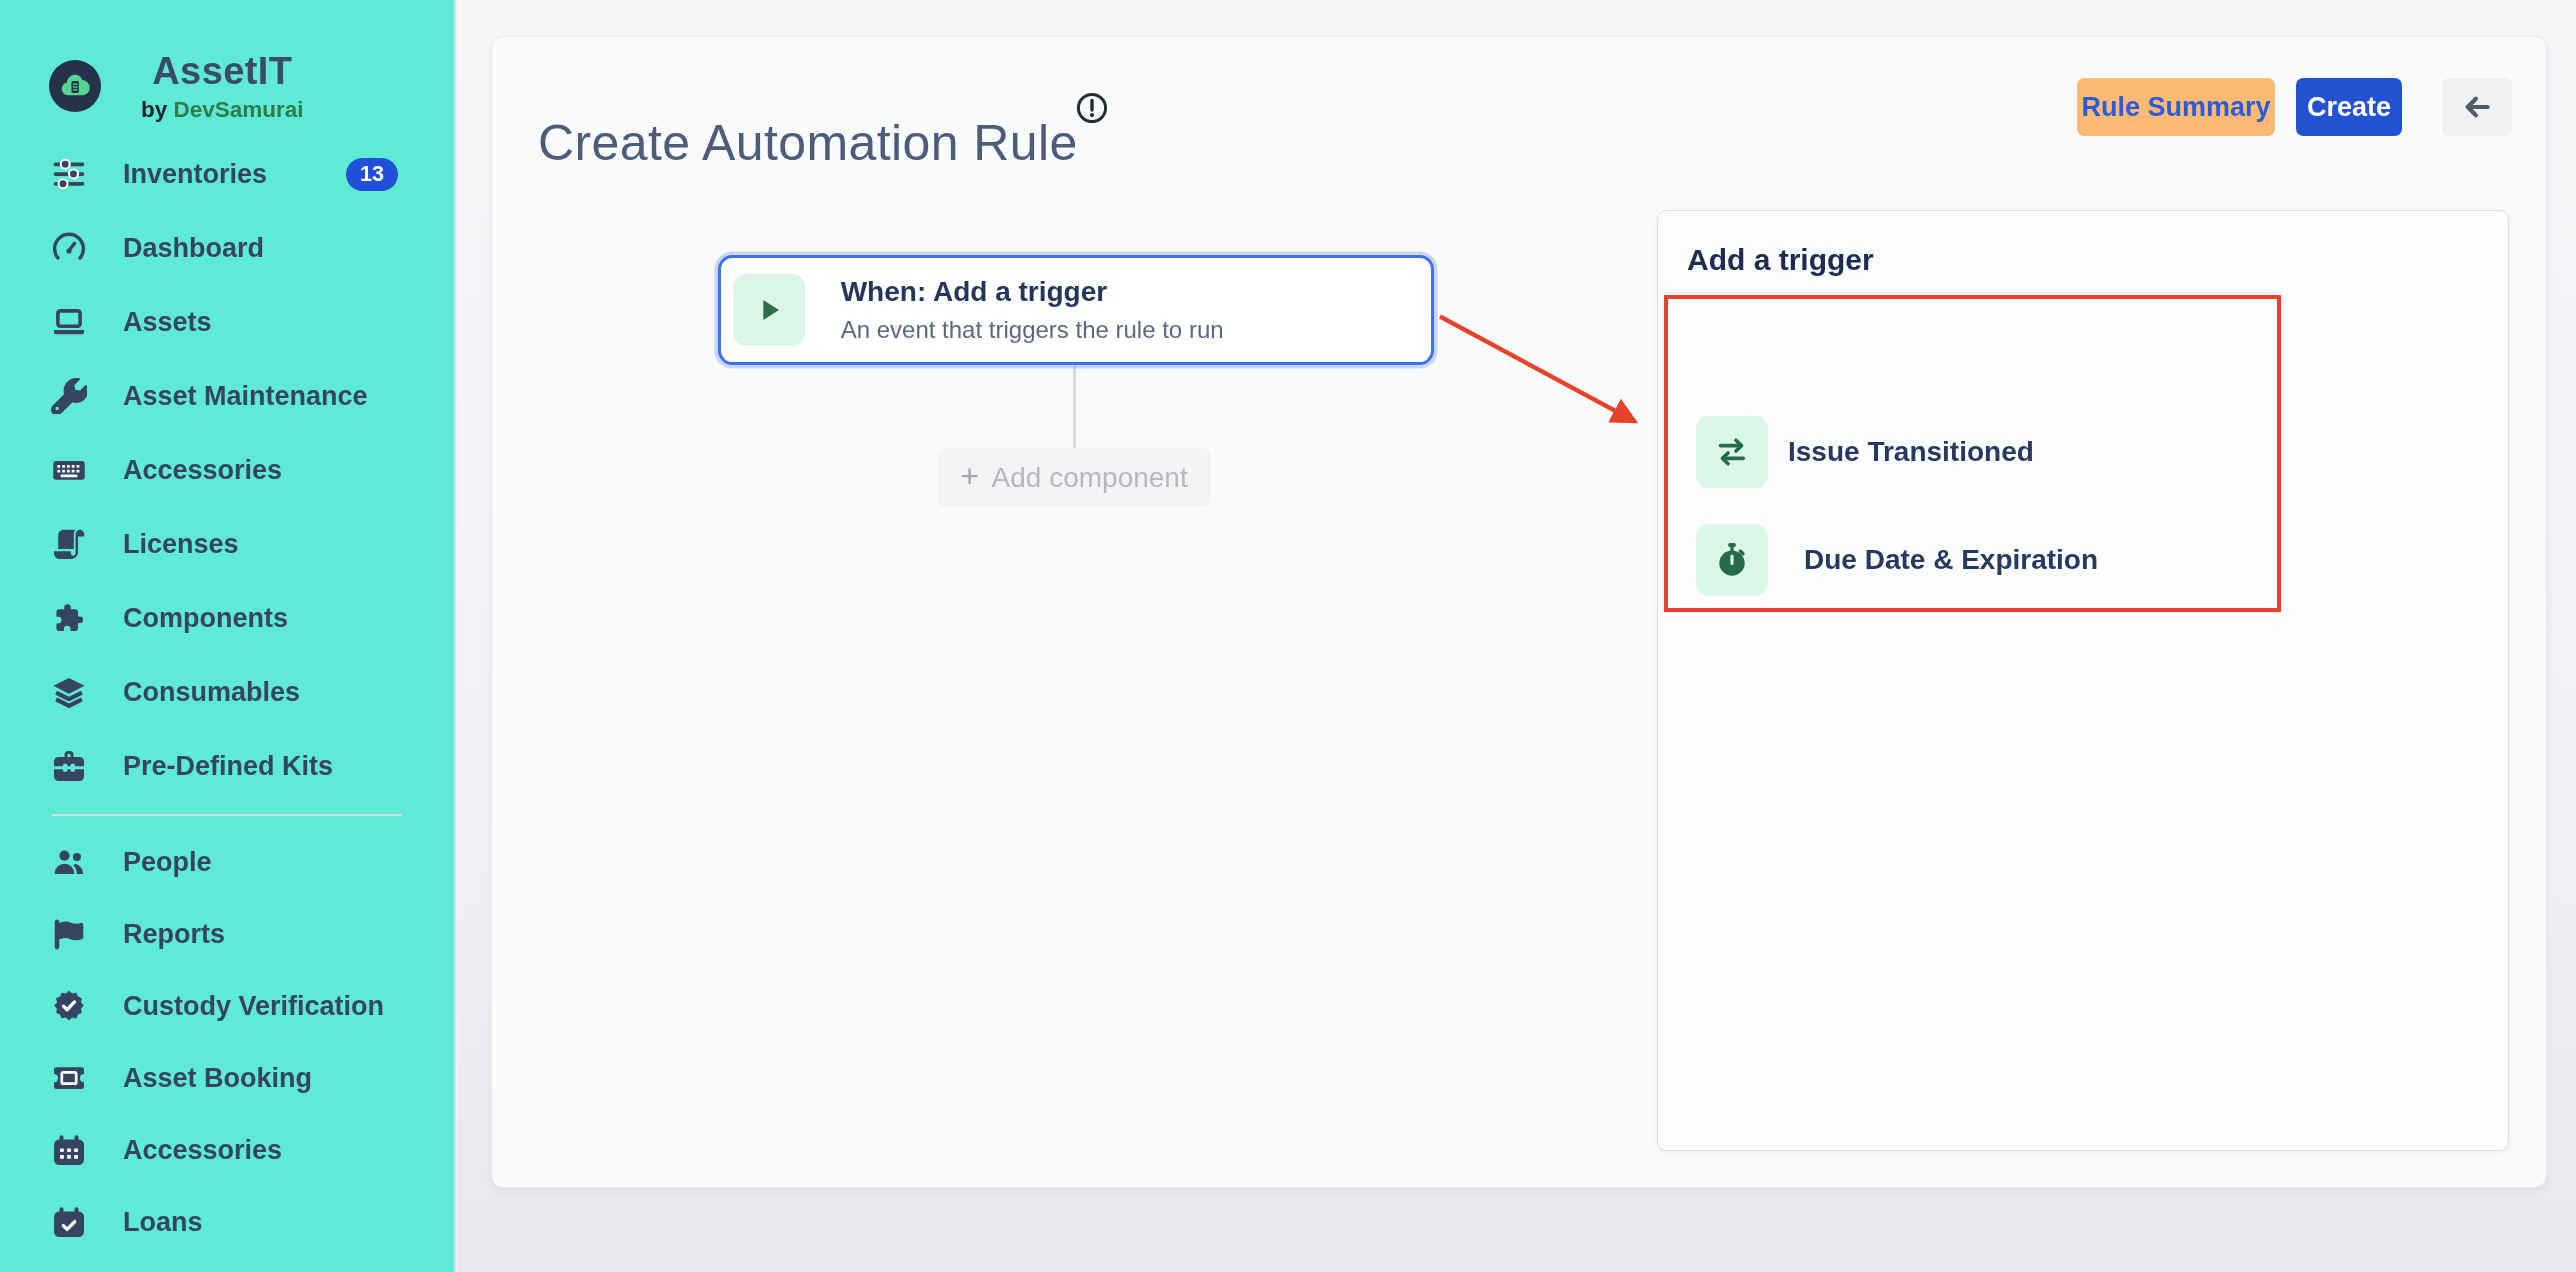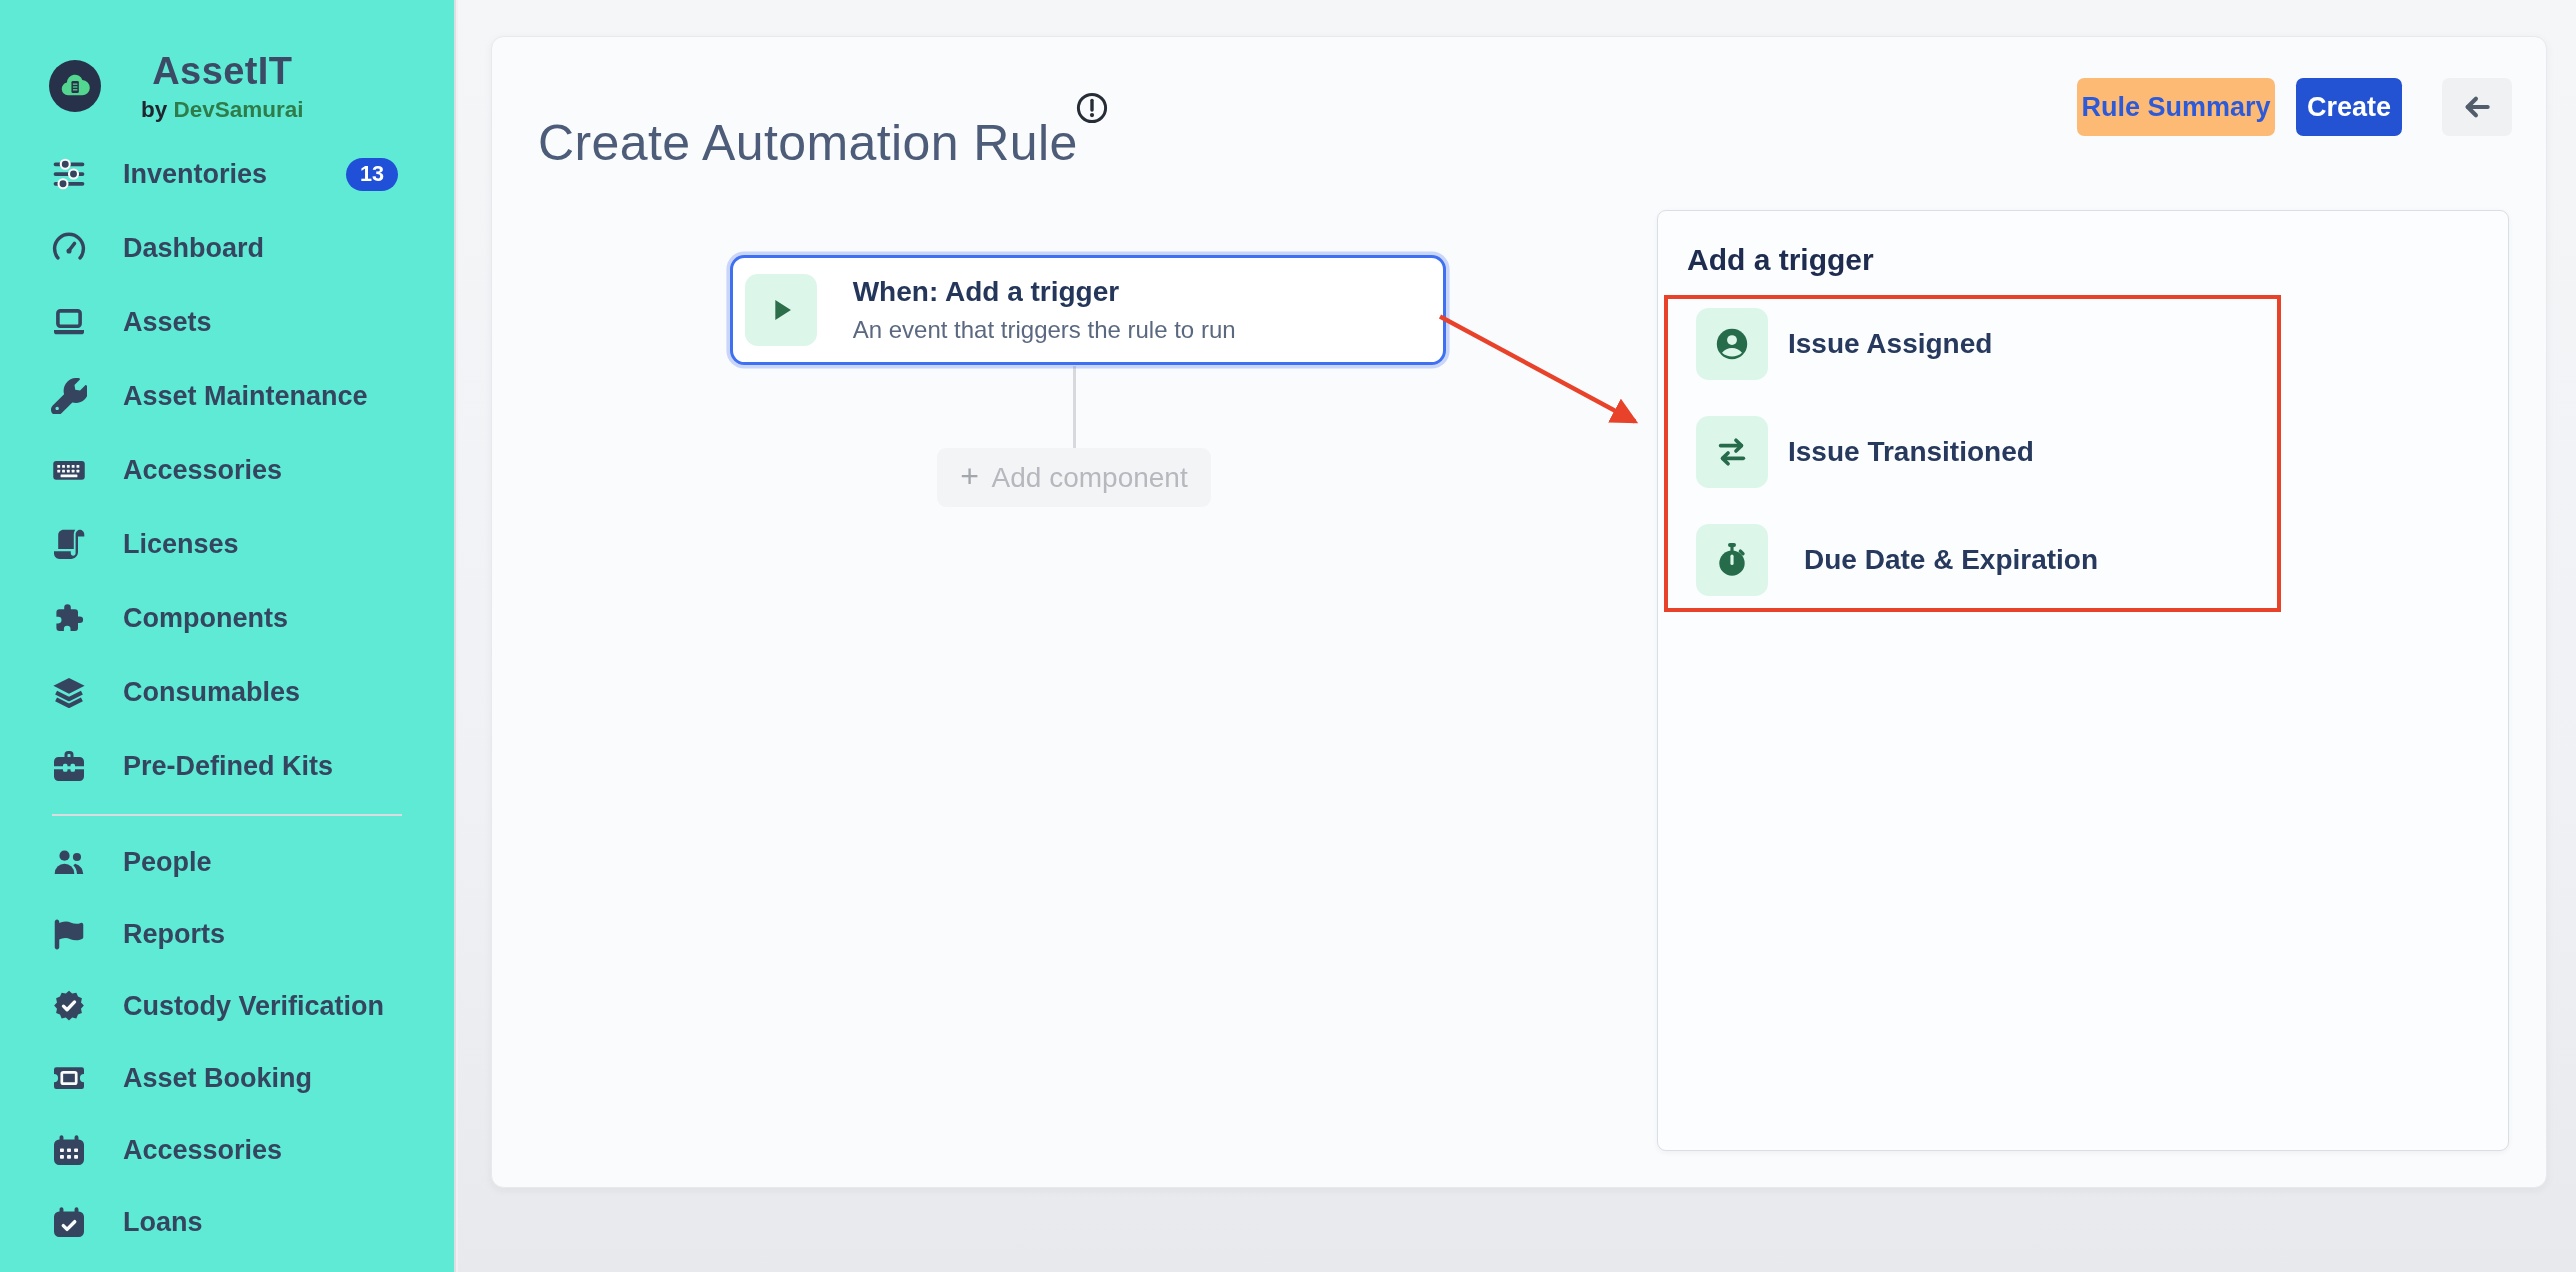--- a/index.html
+++ b/index.html
@@ -38,21 +38,21 @@
   .info-icon { position:absolute; left:583px; top:54px; width:34px; height:34px; cursor:pointer; }
 
   .hbtn { position:absolute; top:41px; height:58px; border:none; border-radius:7.2px;
     font-family:inherit; font-size:27px; display:flex; align-items:center; justify-content:center;
     cursor:pointer; }
   .btn-rule-summary { left:1585px; width:198px; background:#fdba74; color:#2d5ad8; font-weight:600; }
   .btn-create { left:1804px; width:106px; background:#2353d2; color:#ffffff; font-weight:700; }
   .btn-back { left:1950px; width:70px; background:#f0f1f3; }
 
   
-  .trigger-node { position:absolute; left:238px; top:218px; width:716px; height:110px;
+  .trigger-node { position:absolute; left:226px; top:218px; width:716px; height:110px;
     background:#ffffff; border:3.6px solid #3e70f1; border-radius:14.4px;
     box-shadow:0 0 0 3.6px rgba(90,130,245,.30); display:flex; align-items:center;
     padding:0 18px 0 11.7px; cursor:pointer; z-index:2; }
   .mint-box { width:72px; height:72px; border-radius:12.6px; background:#ddf6ea;
     display:flex; align-items:center; justify-content:center; flex:0 0 72px; }
   .node-text { margin-left:36px; display:flex; flex-direction:column; }
   .node-title { font-size:28px; font-weight:600; color:#24365a; }
   .node-subtitle { font-size:24px; font-weight:400; color:#5a6880; margin-top:7.2px; }
 
   .connector { position:absolute; left:581px; top:329px; width:2.7px; height:82px; background:#d8d9dd; }
@@ -284,30 +284,20 @@
     <div class="connector"></div>
 
     <button class="add-component">
       <span class="plus-glyph">+</span>
       <span class="add-component-label">Add component</span>
     </button>
 
     <aside class="trigger-panel">
       <h2 class="panel-heading">Add a trigger</h2>
 
-      <div class="trig-row r0">
-        <div class="mint-box">
-          <svg viewBox="0 0 24 24" width="38" height="38">
-              <circle cx="12" cy="12" r="9.6" fill="#266c4b"></circle>
-              <circle cx="12" cy="9.5" r="3.1" fill="#ddf6ea"></circle>
-              <path d="M5.7 17.6a7.9 7.9 0 0 1 12.6 0 9.6 9.6 0 0 1-12.6 0z" fill="#ddf6ea"></path>
-            </svg>
-        </div>
-        <span class="trig-label">Issue Assigned</span>
-      </div>
 
       <div class="trig-row r1">
         <div class="mint-box">
           <svg viewBox="0 0 24 24" width="38" height="38">
               <g fill="none" stroke="#266c4b" stroke-width="2.3" stroke-linecap="round" stroke-linejoin="round">
                 <path d="M4.8 8h13"></path>
                 <path d="m14.5 4.6 3.5 3.4-3.5 3.4"></path>
                 <path d="M19.2 16h-13"></path>
                 <path d="m9.5 12.6-3.5 3.4 3.5 3.4"></path>
               </g>

